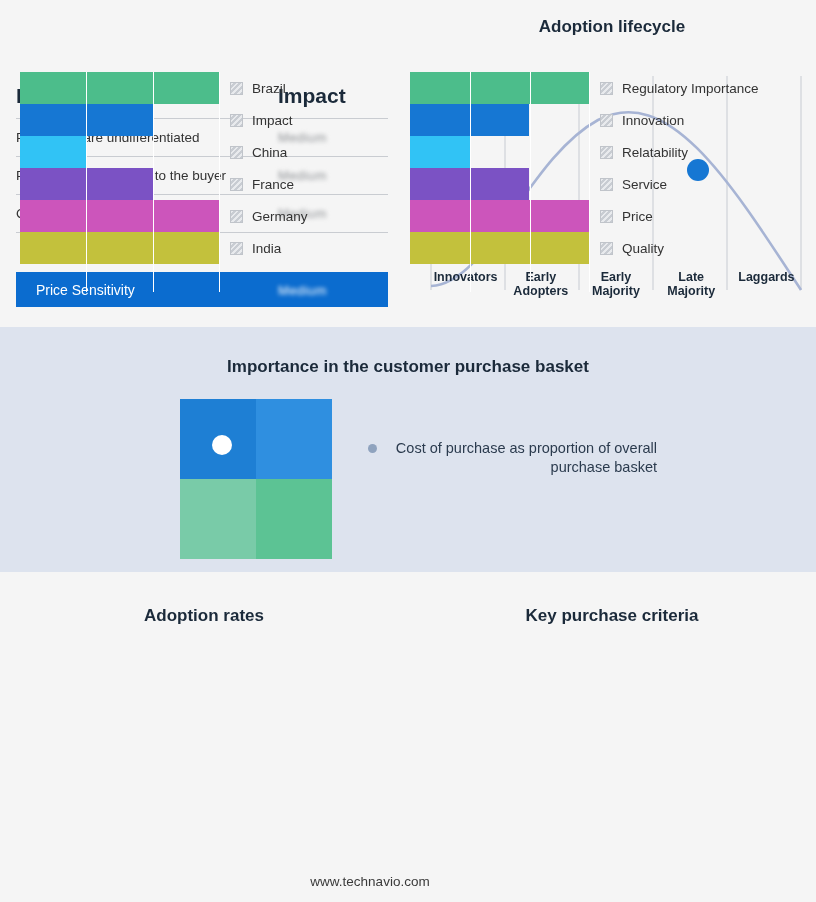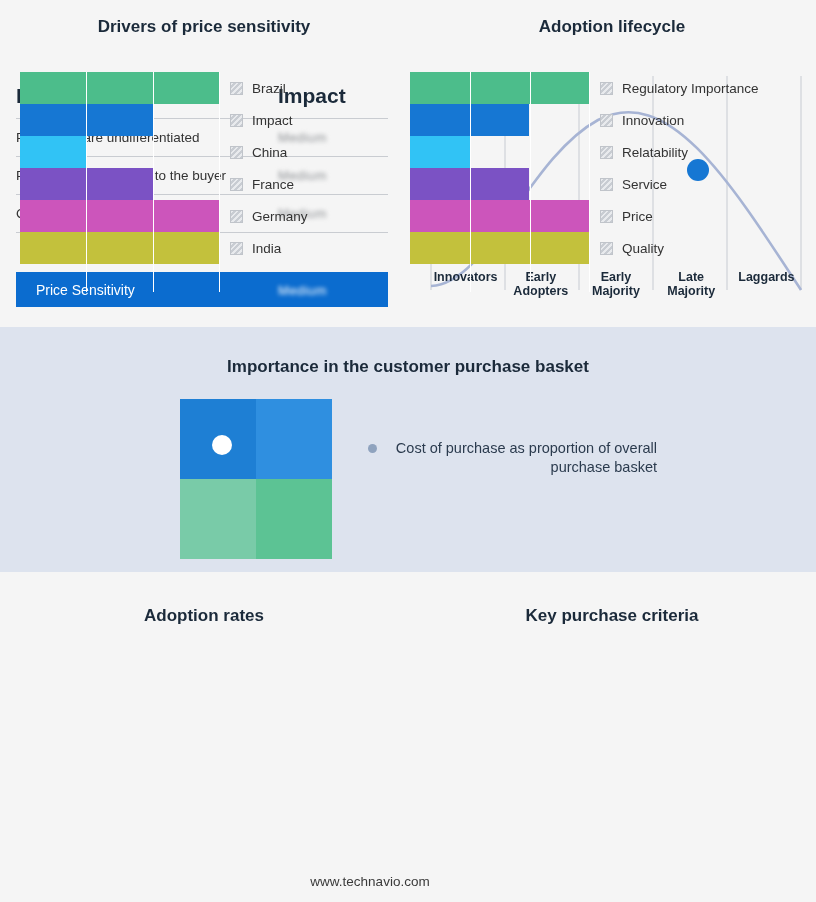--- a/index.html
+++ b/index.html
@@ -184,21 +184,20 @@
     position: absolute; left: 0; top: 874px; width: 740px;
     text-align: center; font-size: 13.5px; color: #3a3a3a;
   }
 </style>
 </head>
 <body>
 
 <div class="band band-top"></div>
 
 <div id="drivers-panel">
-  <div class="panel-title">Drivers of price sensitivity</div>
 
   <table class="drv-table">
     <thead>
       <tr>
         <th>Driver</th>
         <th class="impact-col">Impact</th>
       </tr>
     </thead>
     <tbody>
       <tr>

